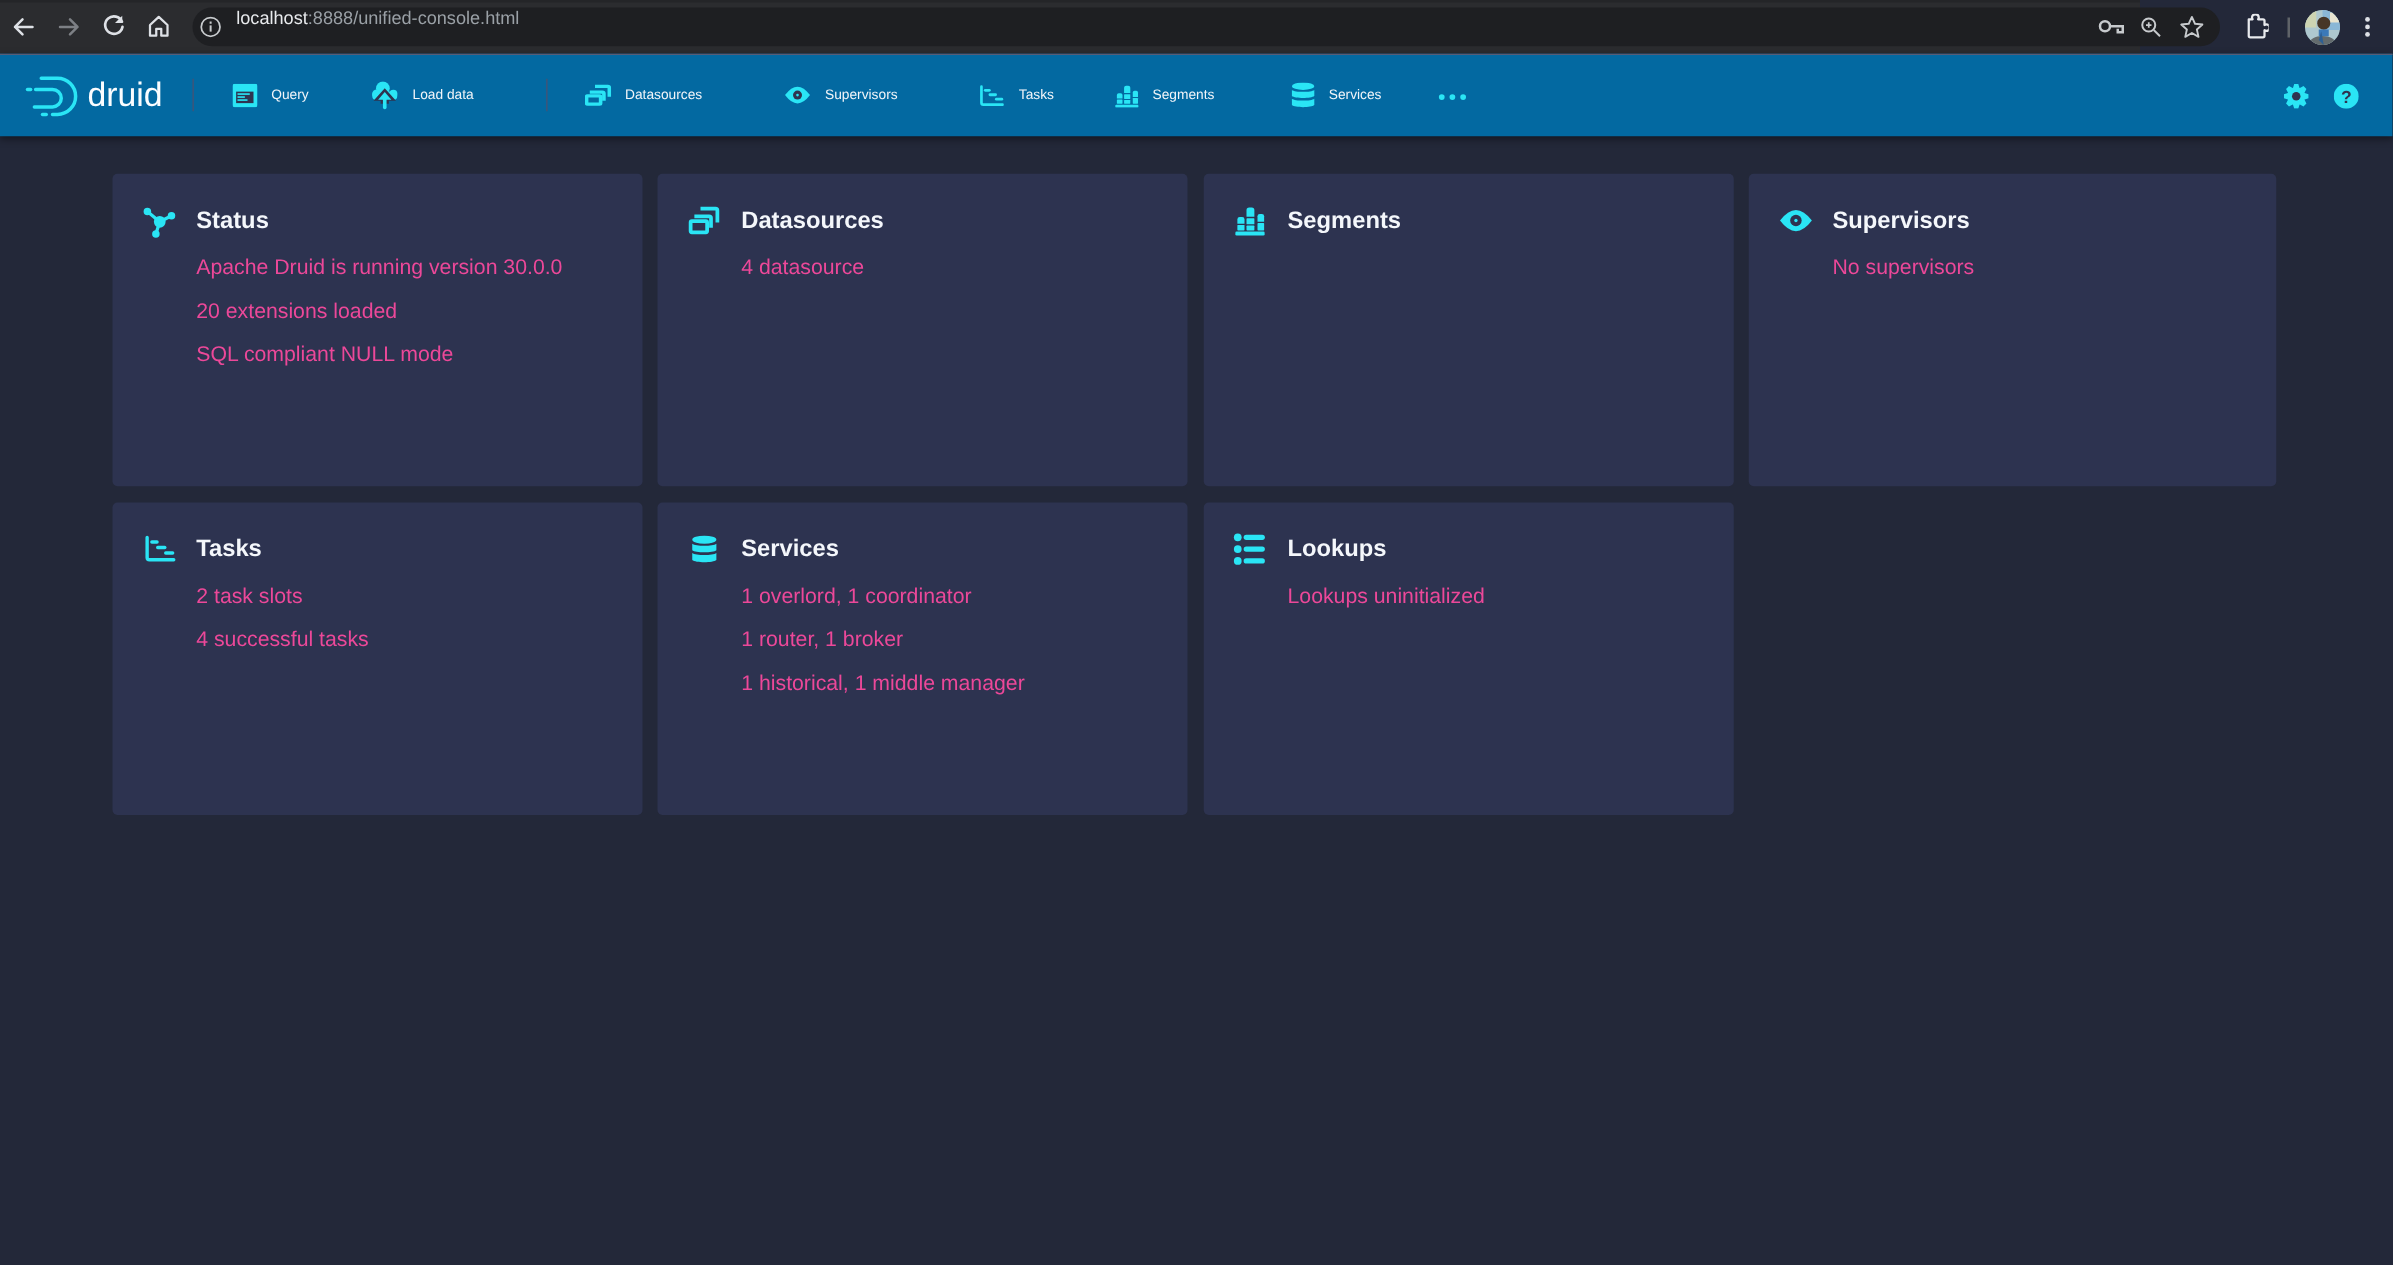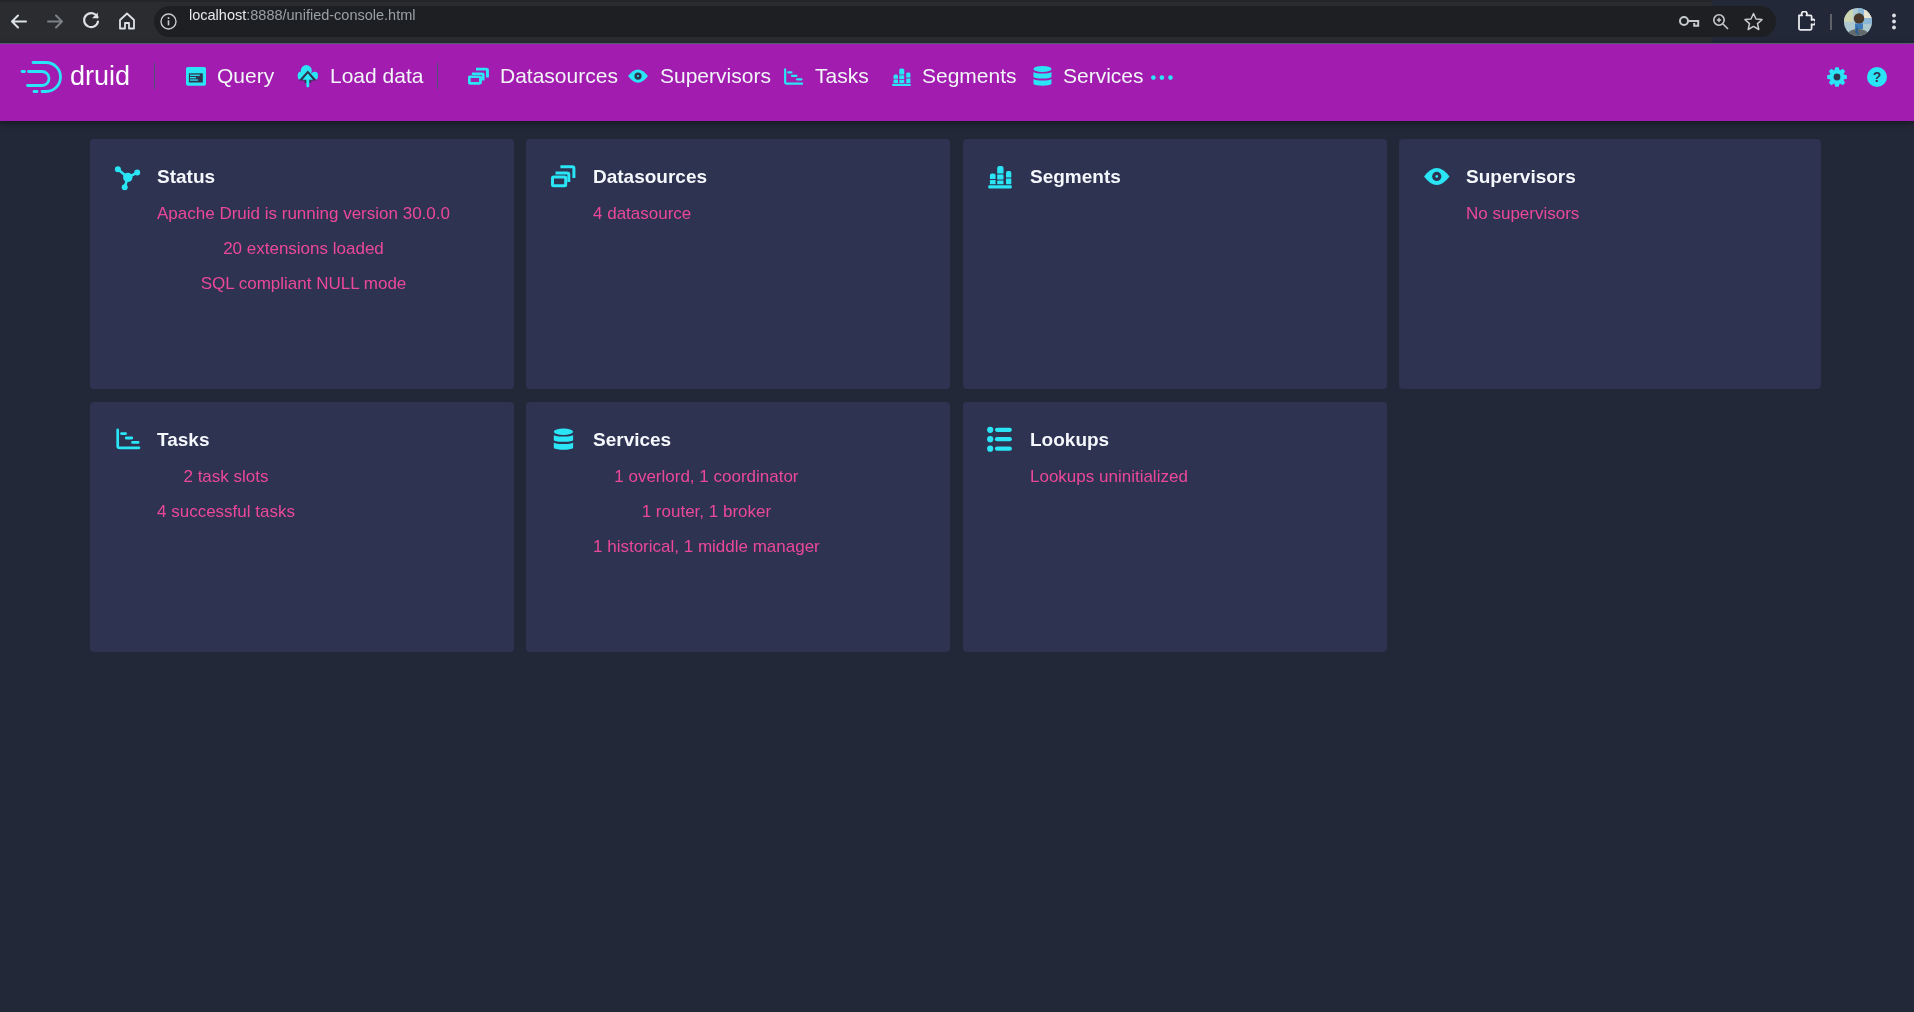--- a/index.html
+++ b/index.html
@@ -5,26 +5,26 @@
   * { margin:0; padding:0; box-sizing:border-box; }
   html,body { width:1914px; height:1012px; overflow:hidden; background:#232839; font-family:"Liberation Sans", sans-serif; }
   .abs { position:absolute; }
   
   #chrome { position:absolute; top:0; left:0; width:1712px; height:43px; background:#2b2c2f; }
   #chrome::before { content:""; position:absolute; top:0; left:0; width:100%; height:2px; background:#242528; }
   #urlpill { position:absolute; left:154px; top:6px; width:1622px; height:31px; border-radius:16px; background:#1e1f22; }
   .urltext { position:absolute; left:189px; top:0; height:31px; line-height:31px; font-size:14.5px; color:#e8eaed; white-space:pre; }
   .urlgray { color:#9aa0a6; }
   
-  #navbar { position:absolute; top:43px; left:0; width:1914px; height:78px; background:#a21caf; box-shadow:0 2px 6px rgba(0,0,0,.45); }
+  #navbar { position:absolute; top:43px; left:0; width:1914px; height:66px; background:#0369a1; box-shadow:0 2px 6px rgba(0,0,0,.45); }
   #navbar::before { content:""; position:absolute; left:0; top:0; width:100%; height:1px; background:#575c75; }
-  .navitem { position:absolute; top:0px; height:66px; line-height:66px; color:#f2f5f9; font-size:21px; white-space:nowrap; }
+  .navitem { position:absolute; top:0px; height:66px; line-height:66px; color:#f2f5f9; font-size:11px; white-space:nowrap; }
   .navdiv { position:absolute; top:20px; width:1px; height:26px; background:#4a5172; }
   
-  .card { position:absolute; width:424px; height:250px; background:#2d3350; border-radius:4px;text-align:center; }
+  .card { position:absolute; width:424px; height:250px; background:#2d3350; border-radius:4px; }
   .card h2 { position:absolute; left:67px; top:27px; font-size:19px; font-weight:bold; color:#f4f7fb; }
   .card .body { position:absolute; left:67px; top:57px; font-size:17px; color:#ec4899; line-height:35px; }
   .cicon { position:absolute; left:25px; top:25px; overflow:visible; }
 </style>
 </head>
 <body>
 <div id="chrome">
 
   <svg class="abs" style="left:8px;top:11px" width="21" height="21" viewBox="0 0 21 21">
     <path d="M4 10.5 H18 M4 10.5 L10 4.5 M4 10.5 L10 16.5" stroke="#dee1e6" stroke-width="2" fill="none" stroke-linecap="round" stroke-linejoin="round"></path>

